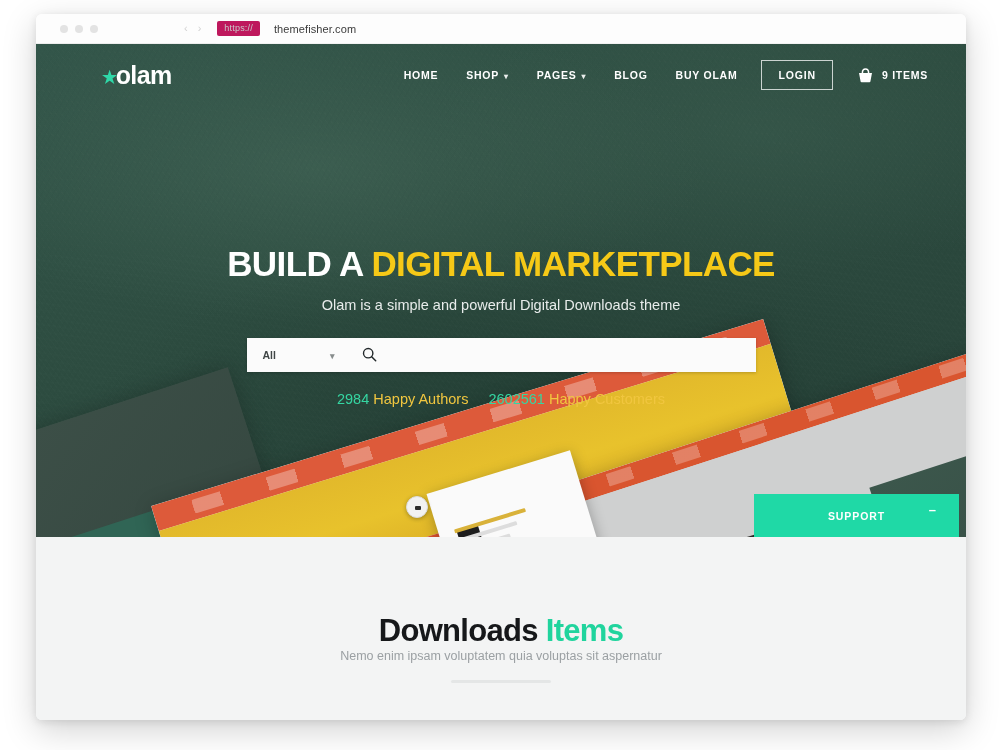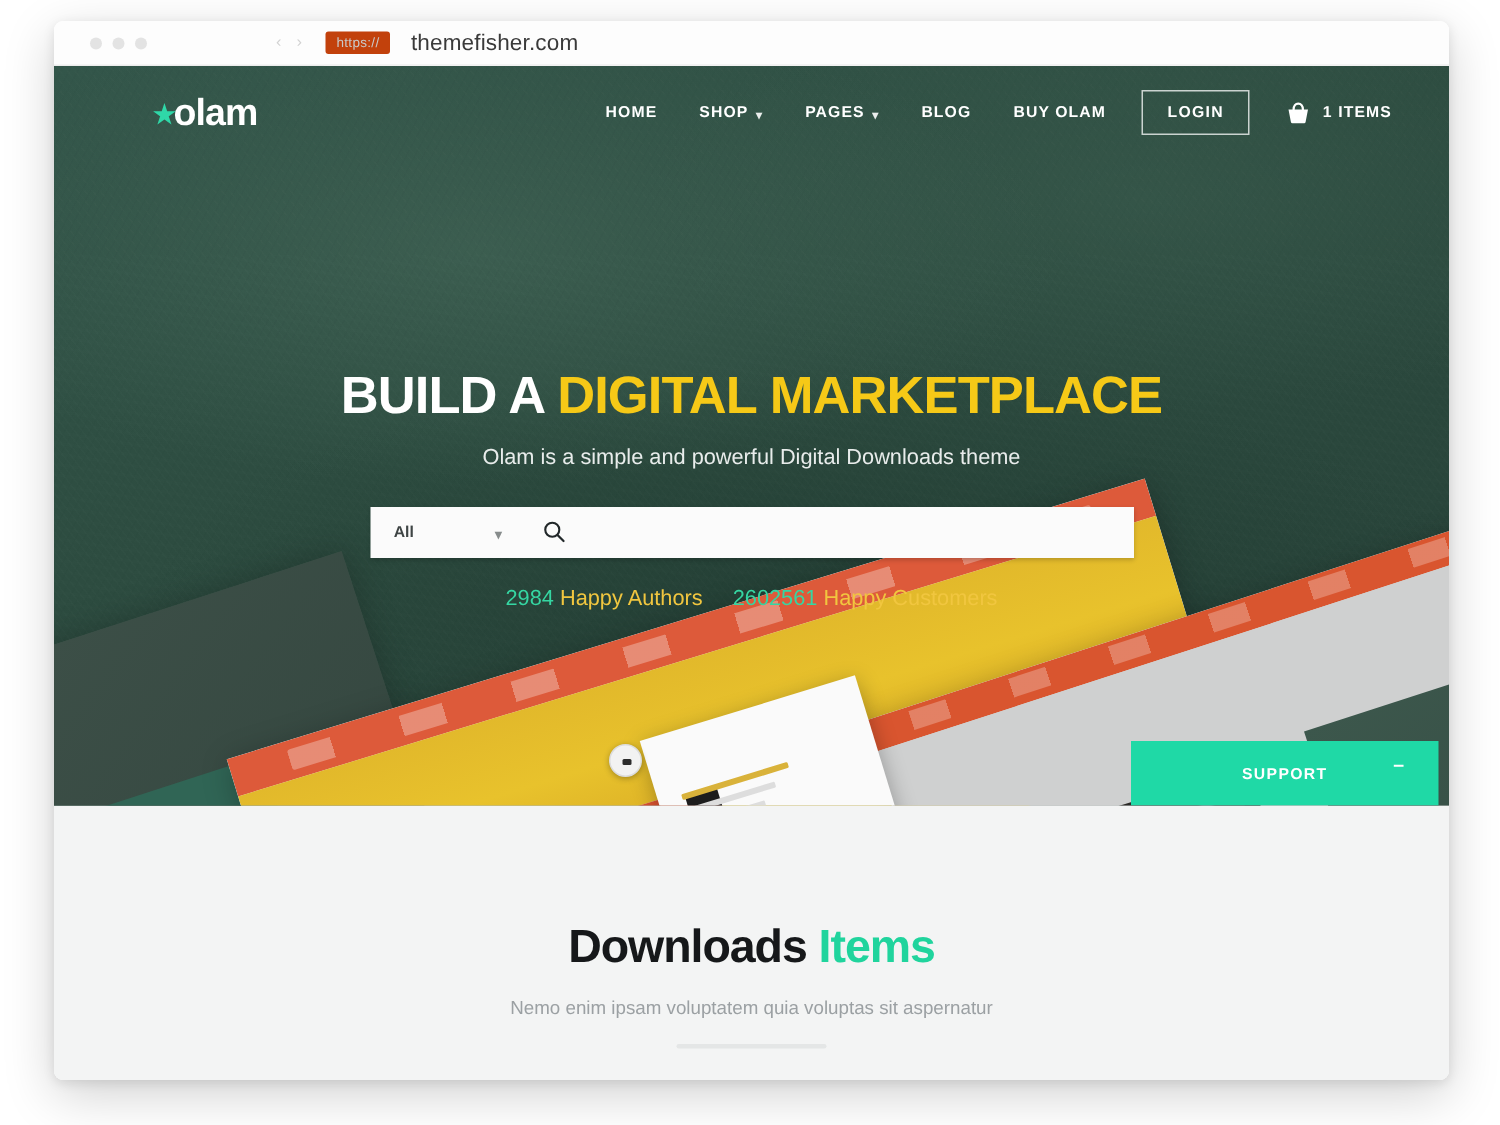--- a/index.html
+++ b/index.html
@@ -41,30 +41,30 @@
     color: #d2d2d2;
     font-size: 11px;
     line-height: 1;
   }
   .url-area {
     margin-left: 16px;
     display: flex; align-items: center;
     flex: 1;
   }
   .https-badge {
-    background: #c2410c;
+    background: #be185d;
     color: #c9c9c9;
     font-size: 9px;
     padding: 2px 7px 3px;
     border-radius: 2px;
     letter-spacing: .2px;
   }
   .url-text {
     margin-left: 14px;
-    font-size: 15px;
+    font-size: 11px;
     color: #3a3a3a;
     letter-spacing: .1px;
   }
   .chrome-underline {
     position: absolute;
     left: 180px; right: 0; bottom: -1px;
     height: 1px;
     background: #f2f2f2;
   }
 
@@ -414,21 +414,20 @@
     height: 183px;
   }
   .featured-title {
     font-size: 31px;
     font-weight: 700;
     color: #16181a;
     letter-spacing: -.7px;
   }
   .featured-title .hl { color: #20d49d; }
   .featured-sub {
-    margin-top: 16px;
     font-size: 12.5px;
     color: #9ba0a3;
   }
   .featured-divider {
     margin: 17px auto 0;
     width: 100px;
     height: 3px;
     background: #e4e6e6;
     border-radius: 2px;
   }
@@ -516,21 +515,21 @@
           </div>
           <div class="nav-item">
             <span>BUY OLAM</span>
           </div>
           <div class="login-btn">LOGIN</div>
           <div class="cart">
             <svg class="cart-icon" width="17" height="15" viewBox="0 0 17 15" fill="none">
               <path d="M2 5 h13 l-1.6 8.4 a1 1 0 0 1 -1 .8 H4.6 a1 1 0 0 1 -1 -.8 Z" fill="#ffffff"></path>
               <path d="M5.4 5 C5.4 2.6 6.7 1.1 8.5 1.1 C10.3 1.1 11.6 2.6 11.6 5" stroke="#ffffff" stroke-width="1.5" fill="none" stroke-linecap="round"></path>
             </svg>
-            <span>1 ITEMS</span>
+            <span>9 ITEMS</span>
           </div>
         </nav>
       </div>
 
       <div class="hero-content">
         <h1 class="hero-title">
           <span>BUILD A </span><span class="hl">DIGITAL MARKETPLACE</span>
         </h1>
         <div class="hero-sub">Olam is a simple and powerful Digital Downloads theme</div>
 

